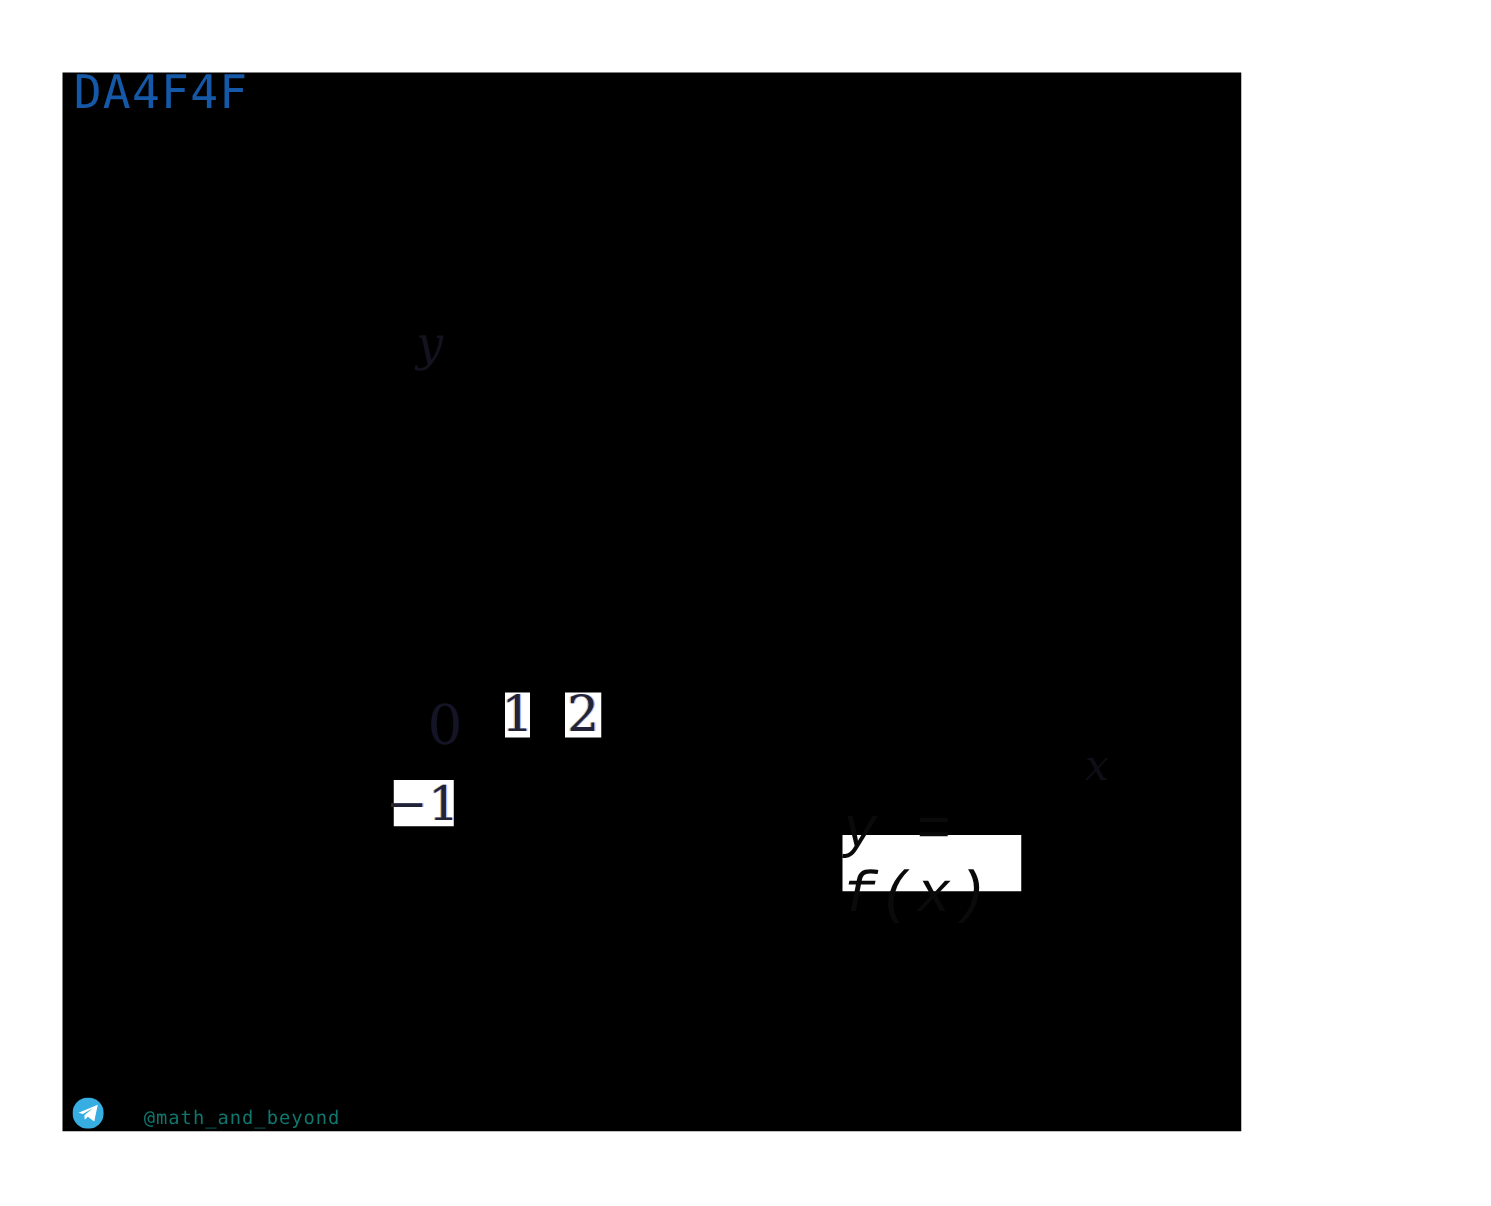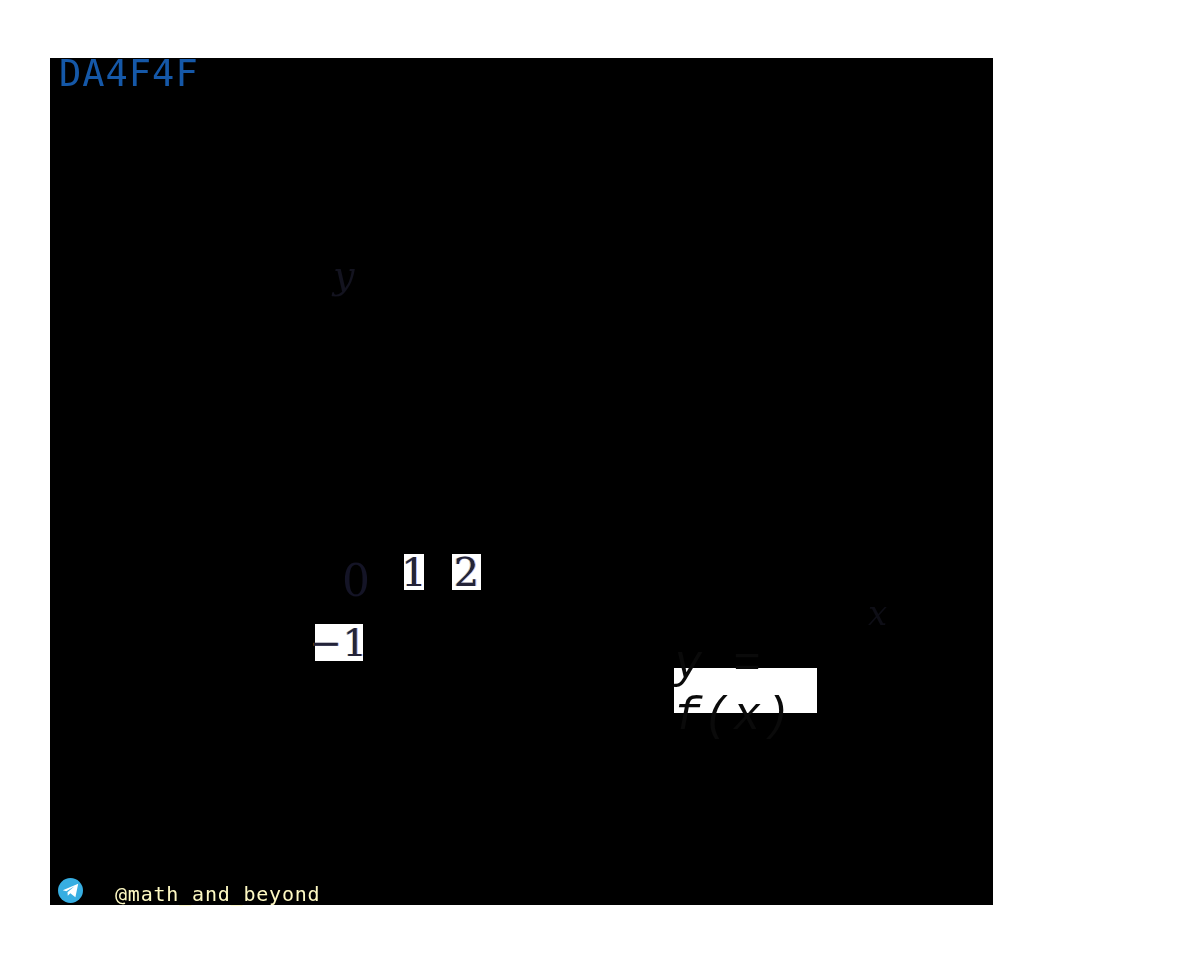--- a/index.html
+++ b/index.html
@@ -131,24 +131,24 @@
   .footer-badge svg {
     display: block;
     width: 25px;
     height: 25px;
   }
   .channel-handle {
     position: absolute;
     left: 65px;
     top: 824px;
     font-family: "DejaVu Sans Mono", monospace;
-    font-size: 20px;
+    font-size: 15px;
     line-height: 24px;
     letter-spacing: 0.8px;
-    color: #fef9c3;
+    color: #0f766e;
   }
 </style>
 </head>
 <body>
 
 <div class="figure-canvas">
 
   <span class="watermark-code">DA4F4F</span>
 
   <span class="axis-label axis-label-y">y</span>

